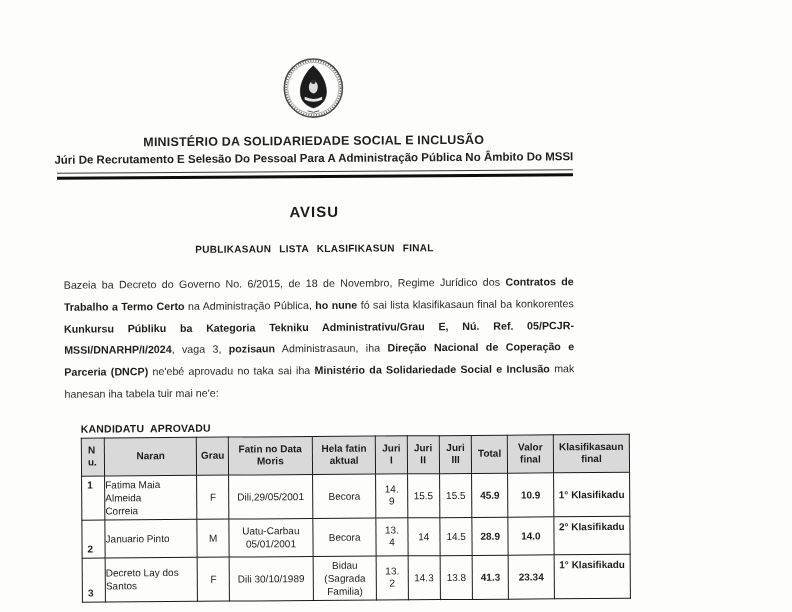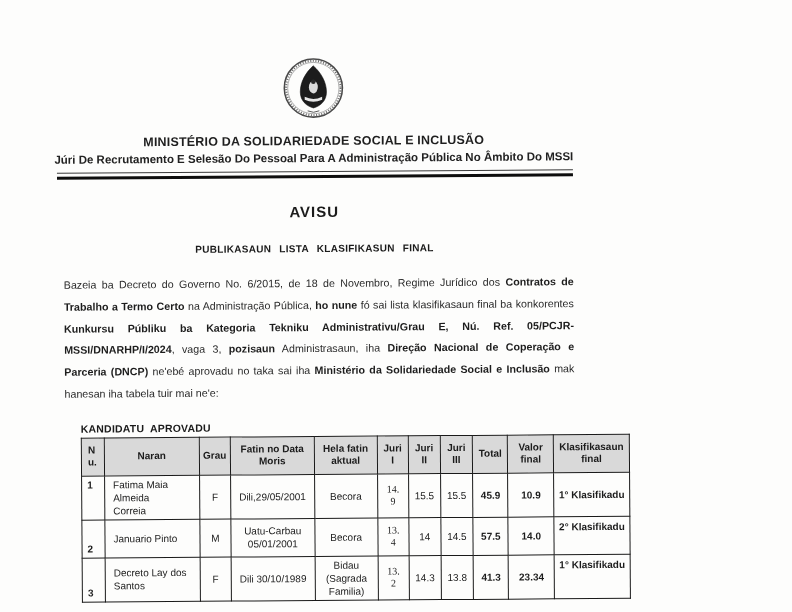--- a/index.html
+++ b/index.html
@@ -52,29 +52,29 @@
   table.results tbody tr:nth-child(1) td{height:35px;}
   table.results tbody tr:nth-child(2) td{height:32px;}
   table.results tbody tr:nth-child(3) td{height:32px;}
   
   table.results td:nth-child(1){text-align:left;padding-left:5px;font-weight:bold;}
   table.results thead th:nth-child(1){text-align:left;padding-left:6px;}
   table.results tbody tr:nth-child(1) td:nth-child(1){vertical-align:top;}
   table.results tbody tr:nth-child(2) td:nth-child(1),
   table.results tbody tr:nth-child(3) td:nth-child(1){vertical-align:bottom;}
   
-  table.results td:nth-child(2){text-align:left;padding-left:8px;}
+  table.results td:nth-child(2){text-align:left;padding-left:0;}
   
   table.results td:nth-child(9),
   table.results td:nth-child(10),
   table.results td:nth-child(11){font-weight:bold;}
   table.results tbody tr:nth-child(2) td:nth-child(11),
   table.results tbody tr:nth-child(3) td:nth-child(11){vertical-align:top;padding-top:3px;}
   
-  table.results tbody td:nth-child(6){line-height:1.25;font-family:Liberation Serif, serif;}
+  table.results tbody td:nth-child(6){line-height:1.25;}
 
   col.c1{width:27px;}  col.c2{width:131px;} col.c3{width:34px;}
   col.c4{width:93px;}  col.c5{width:77px;}  col.c6{width:37px;}
   col.c7{width:38px;}  col.c8{width:39px;}  col.c9{width:41px;}
   col.c10{width:58px;} col.c11{width:81px;}
 </style>
 </head>
 <body>
 
 <div class="page">
@@ -164,21 +164,21 @@
             <td>2</td>
             <td>Januario Pinto</td>
             <td>M</td>
             <td>Uatu-Carbau
 05/01/2001</td>
             <td>Becora</td>
             <td>13.
 4</td>
             <td>14</td>
             <td>14.5</td>
-            <td>57.5</td>
+            <td>28.9</td>
             <td>14.0</td>
             <td>2° Klasifikadu</td>
           </tr>
           <tr>
             <td>3</td>
             <td>Decreto Lay dos Santos</td>
             <td>F</td>
             <td>Dili 30/10/1989</td>
             <td>Bidau (Sagrada
 Familia)</td>

